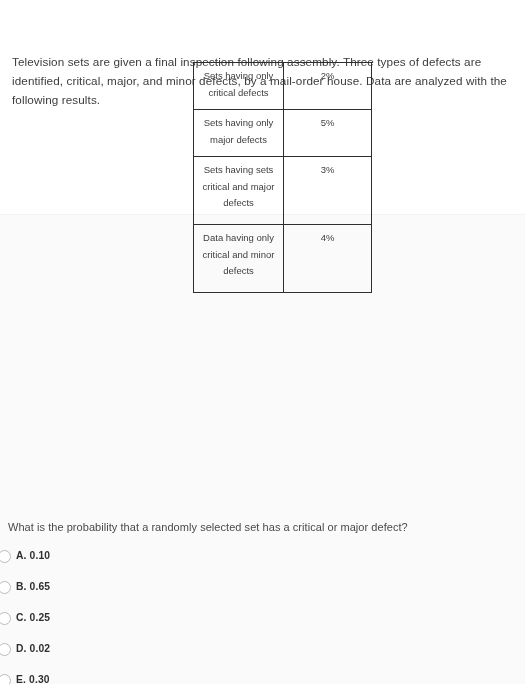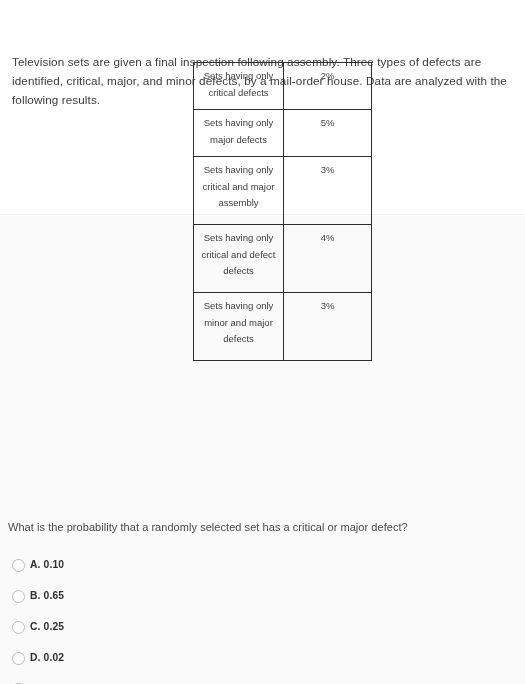--- a/index.html
+++ b/index.html
@@ -97,22 +97,22 @@
   #options {
     position: absolute;
     left: 0px;
     top: 549px;
     width: 300px;
   }
   .option-row {
     position: relative;
     height: 31px;
     display: flex;
-    align-items: center;
-    padding-left: 16px;
+    align-items: flex-start;
+    padding-left: 2px;
   }
   .radio {
     width: 11px;
     height: 11px;
     border: 1px solid #b9bcc0;
     border-radius: 50%;
     background: #ffffff;
     flex: 0 0 auto;
     margin-top: 1px;
     margin-left: -4px;
@@ -140,30 +140,26 @@
     <tbody>
         <tr class="r2">
           <td class="label-cell">Sets having only critical defects</td>
           <td class="value-cell">2%</td>
         </tr>
         <tr class="r2">
           <td class="label-cell">Sets having only major defects</td>
           <td class="value-cell">5%</td>
         </tr>
         <tr class="r3">
-          <td class="label-cell">Sets having only critical and major assembly</td>
+          <td class="label-cell">Sets having sets critical and major defects</td>
           <td class="value-cell">3%</td>
         </tr>
         <tr class="r3">
-          <td class="label-cell">Sets having only critical and defect defects</td>
+          <td class="label-cell">Data having only critical and minor defects</td>
           <td class="value-cell">4%</td>
-        </tr>
-        <tr class="r3">
-          <td class="label-cell">Sets having only minor and major defects</td>
-          <td class="value-cell">3%</td>
         </tr>
       </tbody>
   </table>
 
   <p id="question">What is the probability that a randomly selected set has a critical or major defect?</p>
 
   <div id="options">
       <div class="option-row">
         <span class="radio"></span>
         <span class="option-label">A. 0.10</span>

